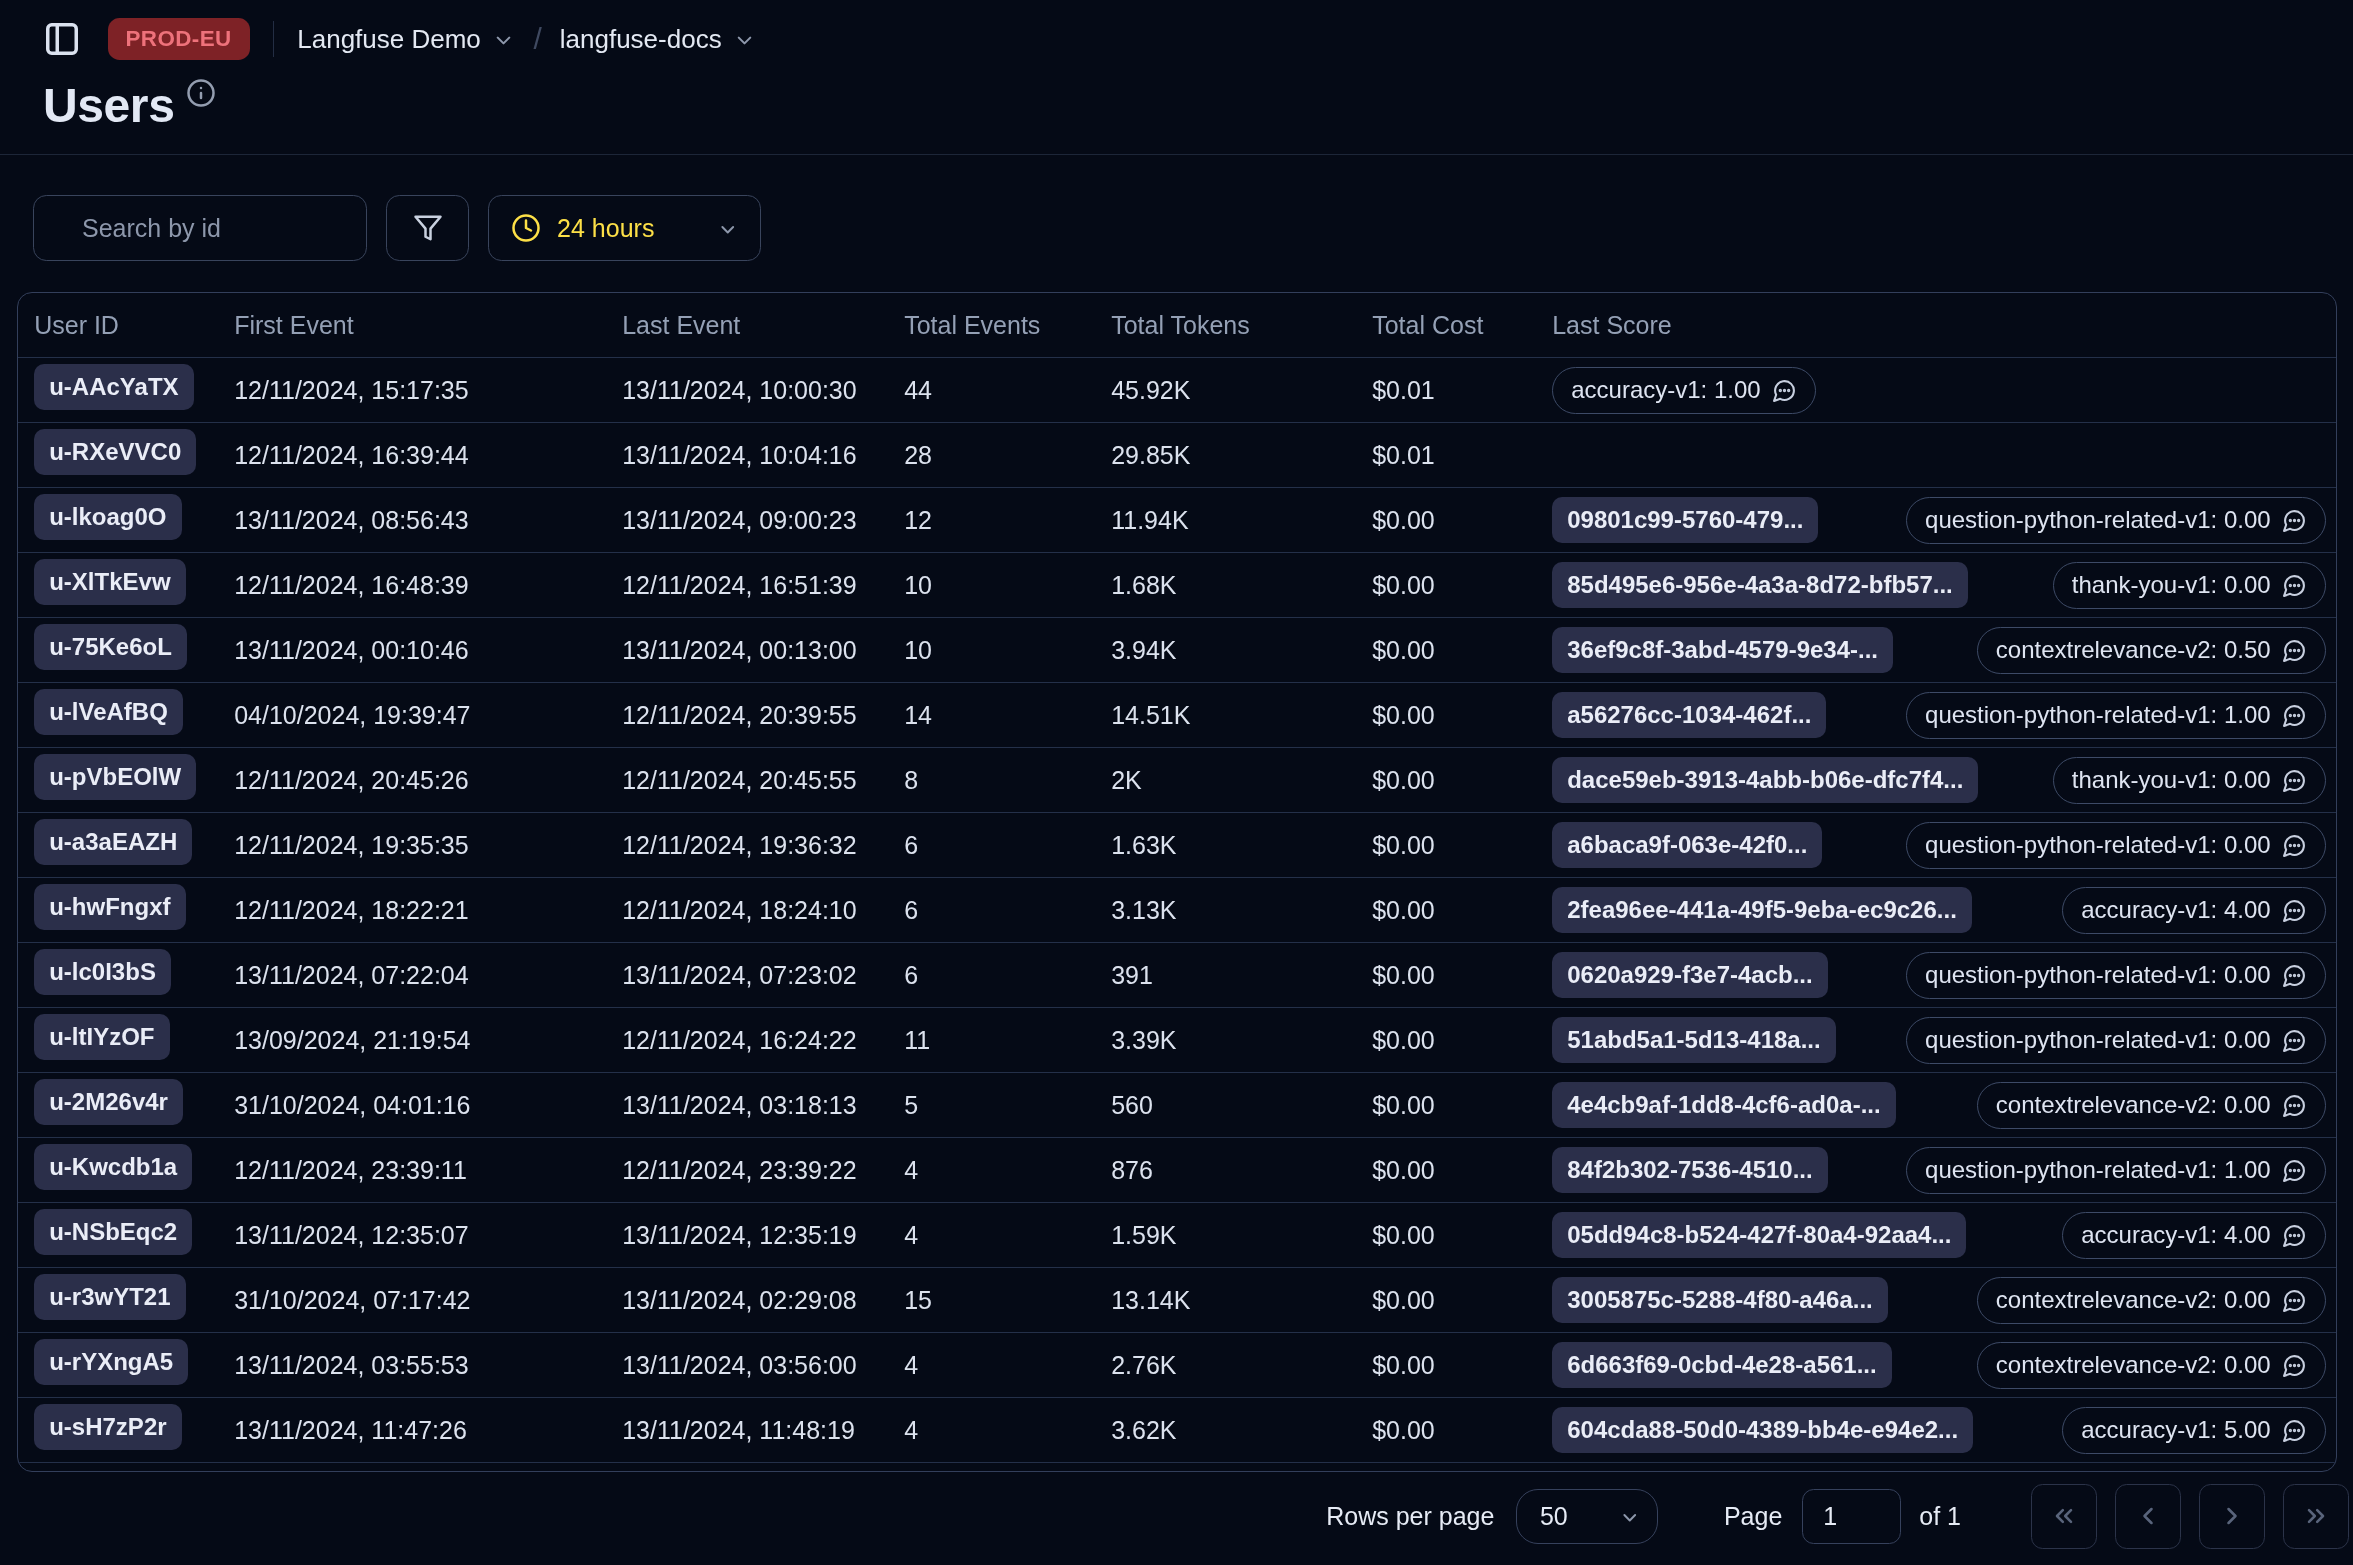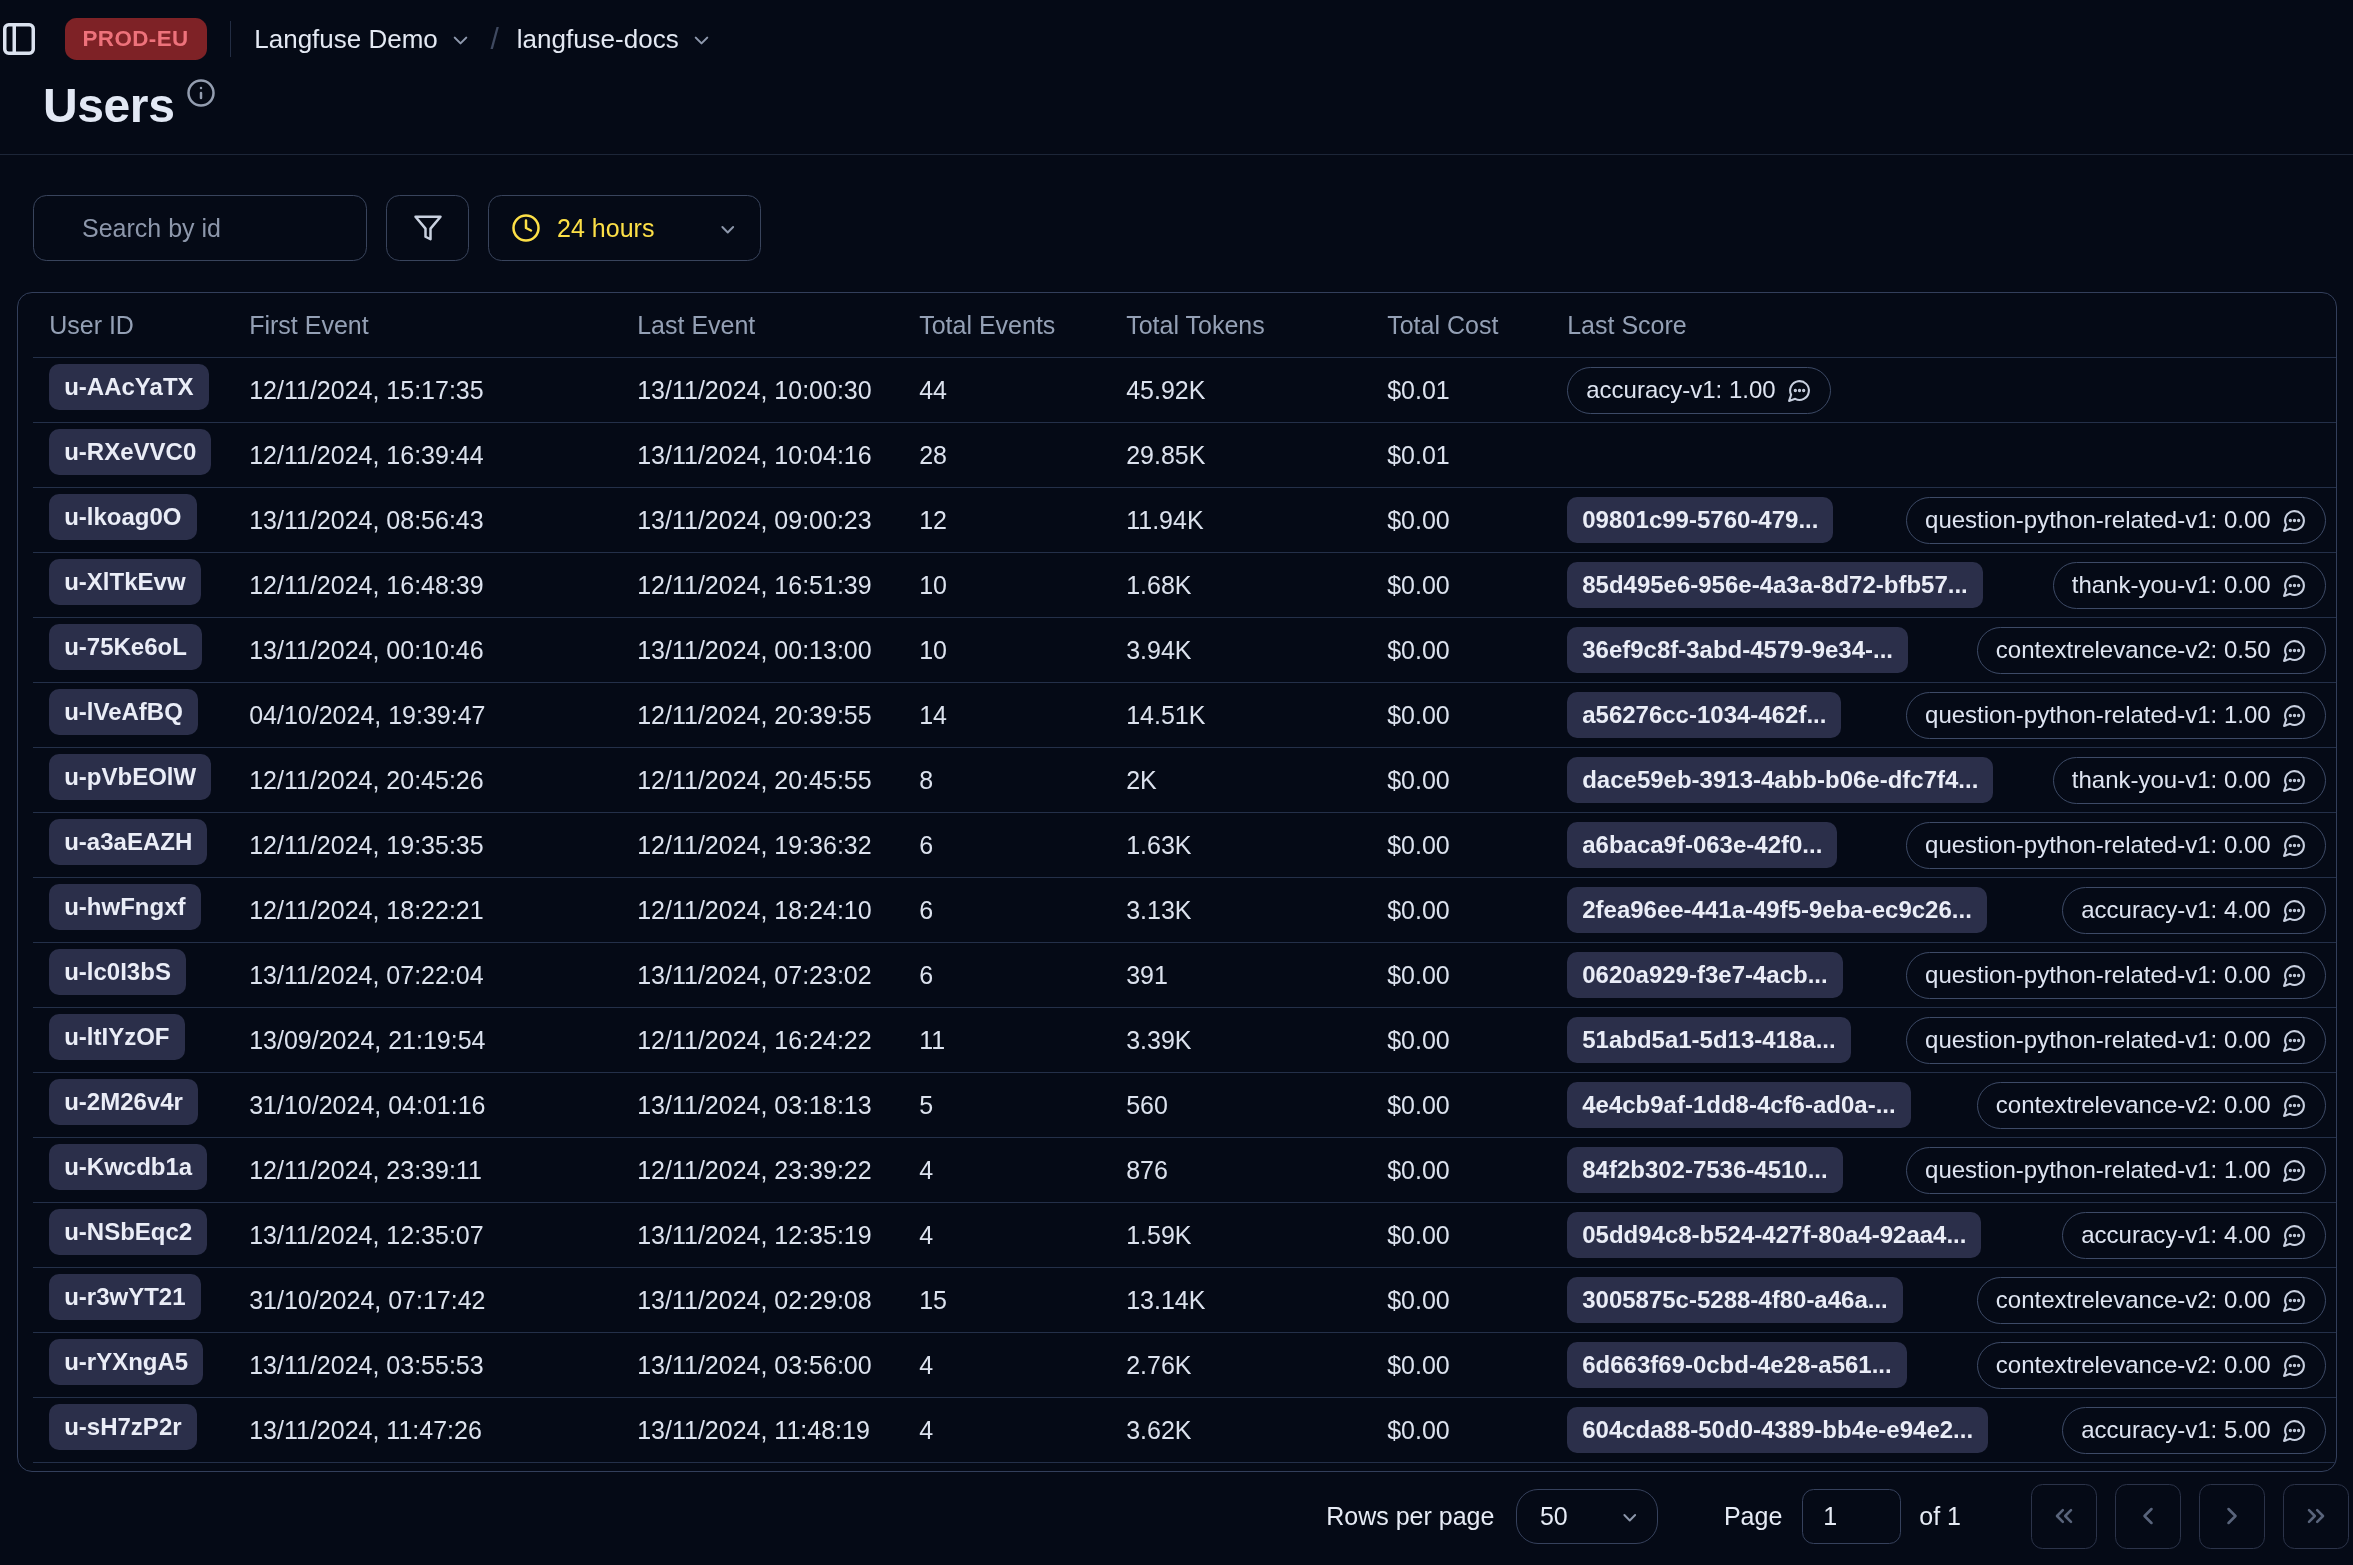--- a/index.html
+++ b/index.html
@@ -5,21 +5,21 @@
   * { margin:0; padding:0; box-sizing:border-box; }
   html,body { width:2354px; height:1565px; overflow:hidden; }
   body {
     background:#050a16;
     color:#dce2ee;
     font-family:"Liberation Sans", sans-serif;
   }
   svg { display:block; }
 
   
-  .topbar { height:78px; display:flex; align-items:center; }
+  .topbar { height:78px; display:flex; align-items:center; padding-left:43px; }
   .icon-btn { background:none; border:none; color:#dbe2ef; cursor:pointer; padding:0; }
   .env-badge {
     margin-left:26.5px;
     background:#7e2226; color:#ee727b;
     font-size:22.4px; font-weight:600; letter-spacing:0.4px;
     padding:8.3px 18px; border-radius:11.6px;
   }
   .tb-divider { width:1.7px; height:36px; background:#232d43; margin:0 23px; }
   .crumb { display:flex; align-items:center; gap:11.6px; font-size:26px; font-weight:500; color:#e4e9f3; background:none; border:none; cursor:pointer; }
   .crumb .chev { color:#8e98ac; margin-top:3.3px; }
@@ -47,21 +47,21 @@
   }
   .time-btn {
     width:273px; border:1.7px solid #39445c; border-radius:13.3px; background:transparent;
     display:flex; align-items:center; padding:0 21.5px; gap:16.6px; color:#fde047; cursor:pointer;
     font-size:25px; font-family:"Liberation Sans", sans-serif;
   }
   .time-btn .label { flex:1; text-align:left; }
   .time-btn .chev { color:#8d97ab; margin-top:3.3px; }
 
   
-  .table-card { margin:31px 16.6px 0 16.6px; border:1.7px solid #333f5b; border-radius:15px; overflow:hidden;padding-left:15px; }
+  .table-card { margin:31px 16.6px 0 16.6px; border:1.7px solid #333f5b; border-radius:15px; overflow:hidden; }
   .tgrid {
     display:grid;
     grid-template-columns:200px 388px 282px 207px 261px 180px 1fr;
     padding:0 10.8px 0 16.6px; align-items:center;
   }
   .thead { height:64px; color:#94a0b5; font-size:25px; }
   .trow { height:65px; border-top:1.7px solid #243049; font-size:25px; color:#dce2ee; cursor:pointer; }
   .chip {
     display:inline-block; max-width:100%;
     background:#2b2f4a; color:#eaedf7;

